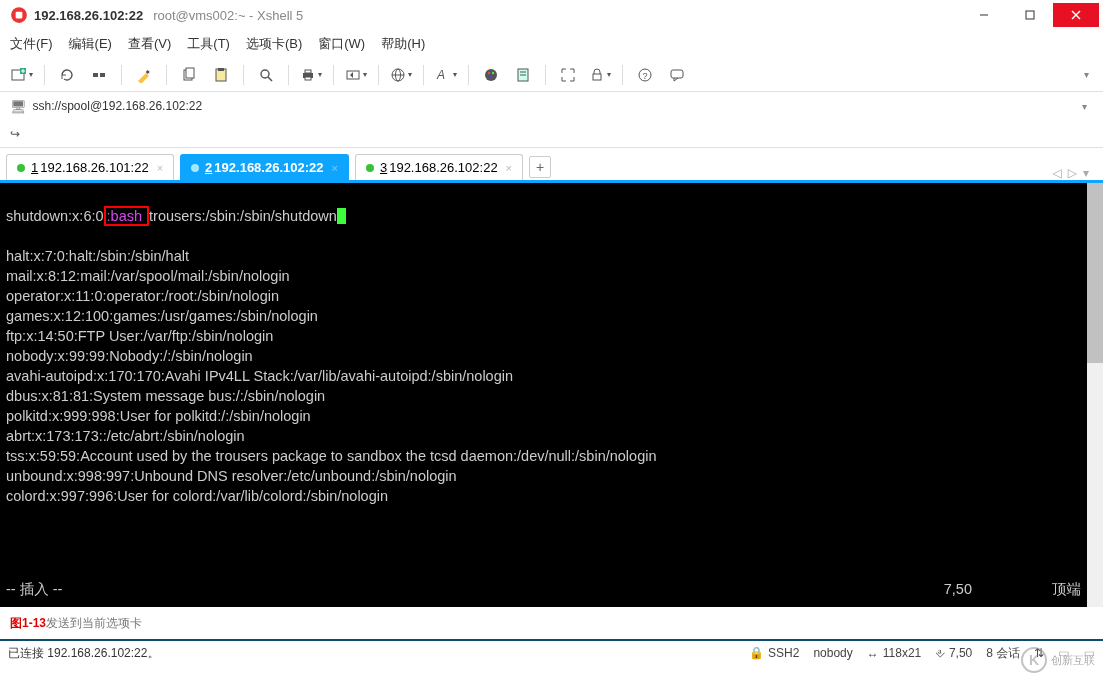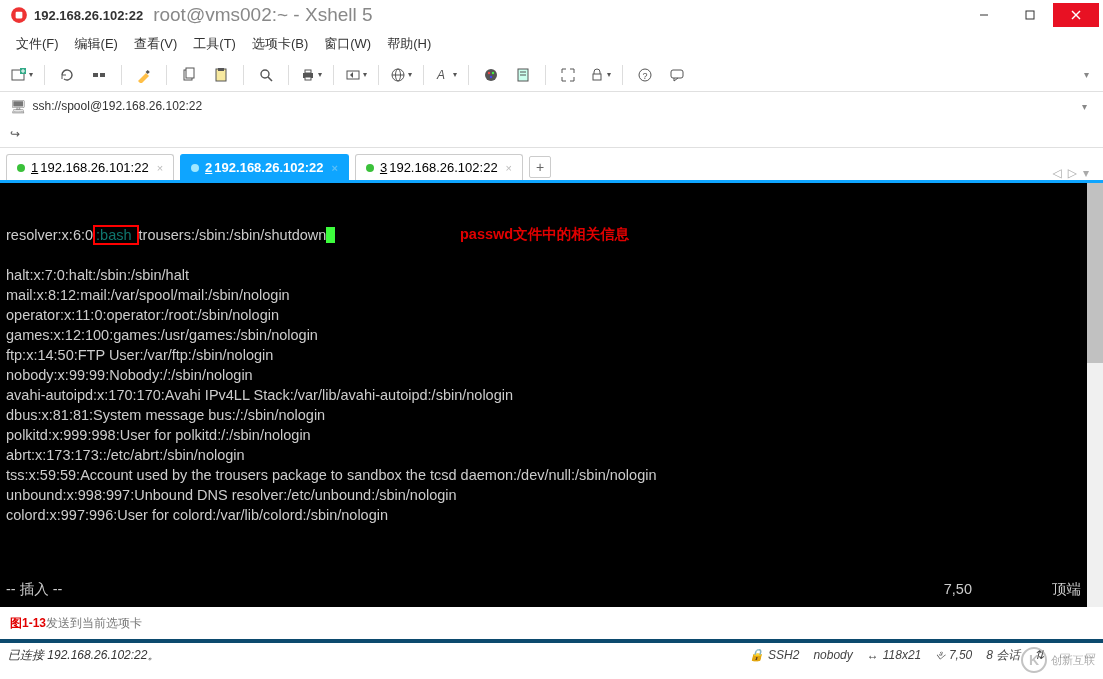--- a/index.html
+++ b/index.html
@@ -1,25 +1,25 @@
 <!DOCTYPE html>
 <html><head>
 <meta charset="utf-8">
 <style>
 * { margin: 0; padding: 0; box-sizing: border-box; font-family: "Microsoft YaHei", "Segoe UI", Tahoma, sans-serif; }
 body { background: #fff; width: 1103px; height: 679px; overflow: hidden; position: relative; }
 .titlebar { height: 30px; display: flex; align-items: center; padding: 0 4px; background: #fff; }
 .app-icon { width: 18px; height: 18px; margin: 0 6px; display: inline-flex; align-items: center; justify-content: center; }
 .title-main { font-weight: bold; font-size: 13px; color: #333; margin-right: 10px; }
-.title-sub { font-size: 19px; color: #888; }
+.title-sub { font-size: 13px; color: #888; }
 .win-controls { margin-left: auto; display: flex; }
 .win-btn { width: 46px; height: 24px; display: flex; align-items: center; justify-content: center; cursor: pointer; }
 .win-btn.close { background: #e81123; color: #fff; }
 .win-btn svg { width: 10px; height: 10px; }
-.menubar { height: 28px; display: flex; align-items: center; padding: 0 16px; background: #fff; font-size: 13px; }
+.menubar { height: 28px; display: flex; align-items: center; padding: 0 10px; background: #fff; font-size: 13px; }
 .menubar span { margin-right: 16px; cursor: pointer; color: #333; }
 .toolbar { height: 34px; display: flex; align-items: center; padding: 0 8px; background: #fff; border-bottom: 1px solid #e0e0e0; gap: 4px; }
 .tool-btn { width: 28px; height: 28px; display: flex; align-items: center; justify-content: center; cursor: pointer; color: #555; position: relative; }
 .tool-btn.dd::after { content:"▾"; font-size: 8px; margin-left: 2px; color:#555; }
 .tool-sep { width: 1px; height: 20px; background: #ddd; margin: 0 4px; }
 .addressbar { height: 28px; display: flex; align-items: center; padding: 0 10px; background: #fff; font-size: 12px; color: #333; }
 .addressbar .icon { margin-right: 6px; color: #777; font-size: 13px; }
 .addr-chevron { margin-left: auto; color: #888; font-size: 10px; padding: 0 6px; cursor: pointer; }
 .hintbar { height: 28px; display: flex; align-items: center; padding: 0 10px; background: #fff; border-bottom: 1px solid #e0e0e0; font-size: 12px; color: #555; }
 .hintbar .icon { margin-right: 6px; }
@@ -29,31 +29,31 @@
 .tab .tabnum { text-decoration: underline; margin-right: 2px; }
 .tab.active { background: #0ea5ff; color: #fff; border-color: #0ea5ff; font-weight: bold; }
 .tab.active .dot { background: #9fe8ff; }
 .tab .closex { margin-left: 8px; color: #5dbff7; font-size: 11px; }
 .tab:not(.active) .closex { color: #bbb; }
 .tab-add { width: 22px; height: 22px; border: 1px solid #ccc; display: flex; align-items: center; justify-content: center; font-size: 14px; color: #666; cursor: pointer; margin-bottom: 2px; border-radius:2px;}
 .tab-nav { margin-left: auto; display: flex; gap: 6px; color: #aaa; font-size: 12px; padding-right: 8px; }
 .tabbar-border { height: 3px; background: #0ea5ff; }
 .terminal { background: #000; color: #ccc; font-family: "Consolas", "Courier New", monospace; font-size: 14.5px; line-height: 19px; padding: 4px 6px; height: 424px; position: relative; white-space: pre; overflow: hidden; }
 .terminal .annot { color: #e10000; font-weight: bold; position: absolute; }
-.terminal .hl { border: 2px solid #f00; color: #0f766e; padding: 0 1px; display: inline-block; line-height:16px;}
+.terminal .hl { border: 2px solid #f00; color: #d946ef; padding: 0 1px; display: inline-block; line-height:16px;}
 .terminal .cursor { display: inline-block; width: 9px; height: 16px; background: #3dfc3d; vertical-align: text-bottom; }
 .term-scrollbar { position: absolute; right: 0; top: 0; width: 16px; height: 100%; background: #f0f0f0; }
 .term-scrollbar .thumb { background: #c1c1c1; width: 100%; height: 180px; position: absolute; top: 0; }
 .statusline { position: absolute; bottom: 8px; left: 6px; right: 22px; display: flex; color:#ccc; font-family: Consolas, monospace; font-size: 14.5px;}
 .statusline .mode { }
 .statusline .pos { margin-left: auto; margin-right: 80px; }
 .statusline .top { }
 .inputbar { height: 26px; display: flex; align-items: center; padding: 16px 10px; background: #fff; font-size: 12px; color: #777; }
 .inputbar .fignum { color: #e10000; font-weight: bold; margin-right: 0; }
-.bottombar { height: 24px; border-top: 4px solid #0c4a6e; display: flex; align-items: center; padding: 12px 8px; background: #fff; font-size: 12px; color: #333; font-style: italic; }
+.bottombar { height: 24px; border-top: 2px solid #0c4a6e; display: flex; align-items: center; padding: 12px 8px; background: #fff; font-size: 12px; color: #333; }
 .bottombar .right { margin-left: auto; display: flex; align-items: center; gap: 14px; color: #444;}
 .bottombar .right span { display:flex; align-items:center; gap:4px;}
 .watermark { position: absolute; right: 8px; bottom: 6px; opacity: 0.5; font-size: 11px; color: #555; display:flex; align-items:center; gap:4px; pointer-events:none;}
 .watermark .wm-circle { width: 26px; height: 26px; border: 2px solid #888; border-radius: 50%; display:flex; align-items:center; justify-content:center; font-weight:bold; color:#888; font-size:14px;}
 </style>
 </head>
 <body>
 
 <div class="titlebar">
   <span class="app-icon">
@@ -251,22 +251,21 @@
   <div class="tab-add">+</div>
   <div class="tab-nav">
     <span>◁</span>
     <span>▷</span>
     <span>▾</span>
   </div>
 </div>
 <div class="tabbar-border"></div>
 
 <div class="terminal">
-<span class="annot" style="left:460px; top:42px;">passwd文件中的相关信息</span>
-<span><span>resolver:x:6:0</span><span class="hl">:bash </span><span>trousers:/sbin:/sbin/shutdown</span><span class="cursor"></span></span>
+<span><span>shutdown:x:6:0</span><span class="hl">:bash </span><span>trousers:/sbin:/sbin/shutdown</span><span class="cursor"></span></span>
 <span id="term-after">
 halt:x:7:0:halt:/sbin:/sbin/halt
 mail:x:8:12:mail:/var/spool/mail:/sbin/nologin
 operator:x:11:0:operator:/root:/sbin/nologin
 games:x:12:100:games:/usr/games:/sbin/nologin
 ftp:x:14:50:FTP User:/var/ftp:/sbin/nologin
 nobody:x:99:99:Nobody:/:/sbin/nologin
 avahi-autoipd:x:170:170:Avahi IPv4LL Stack:/var/lib/avahi-autoipd:/sbin/nologin
 dbus:x:81:81:System message bus:/:/sbin/nologin
 polkitd:x:999:998:User for polkitd:/:/sbin/nologin

